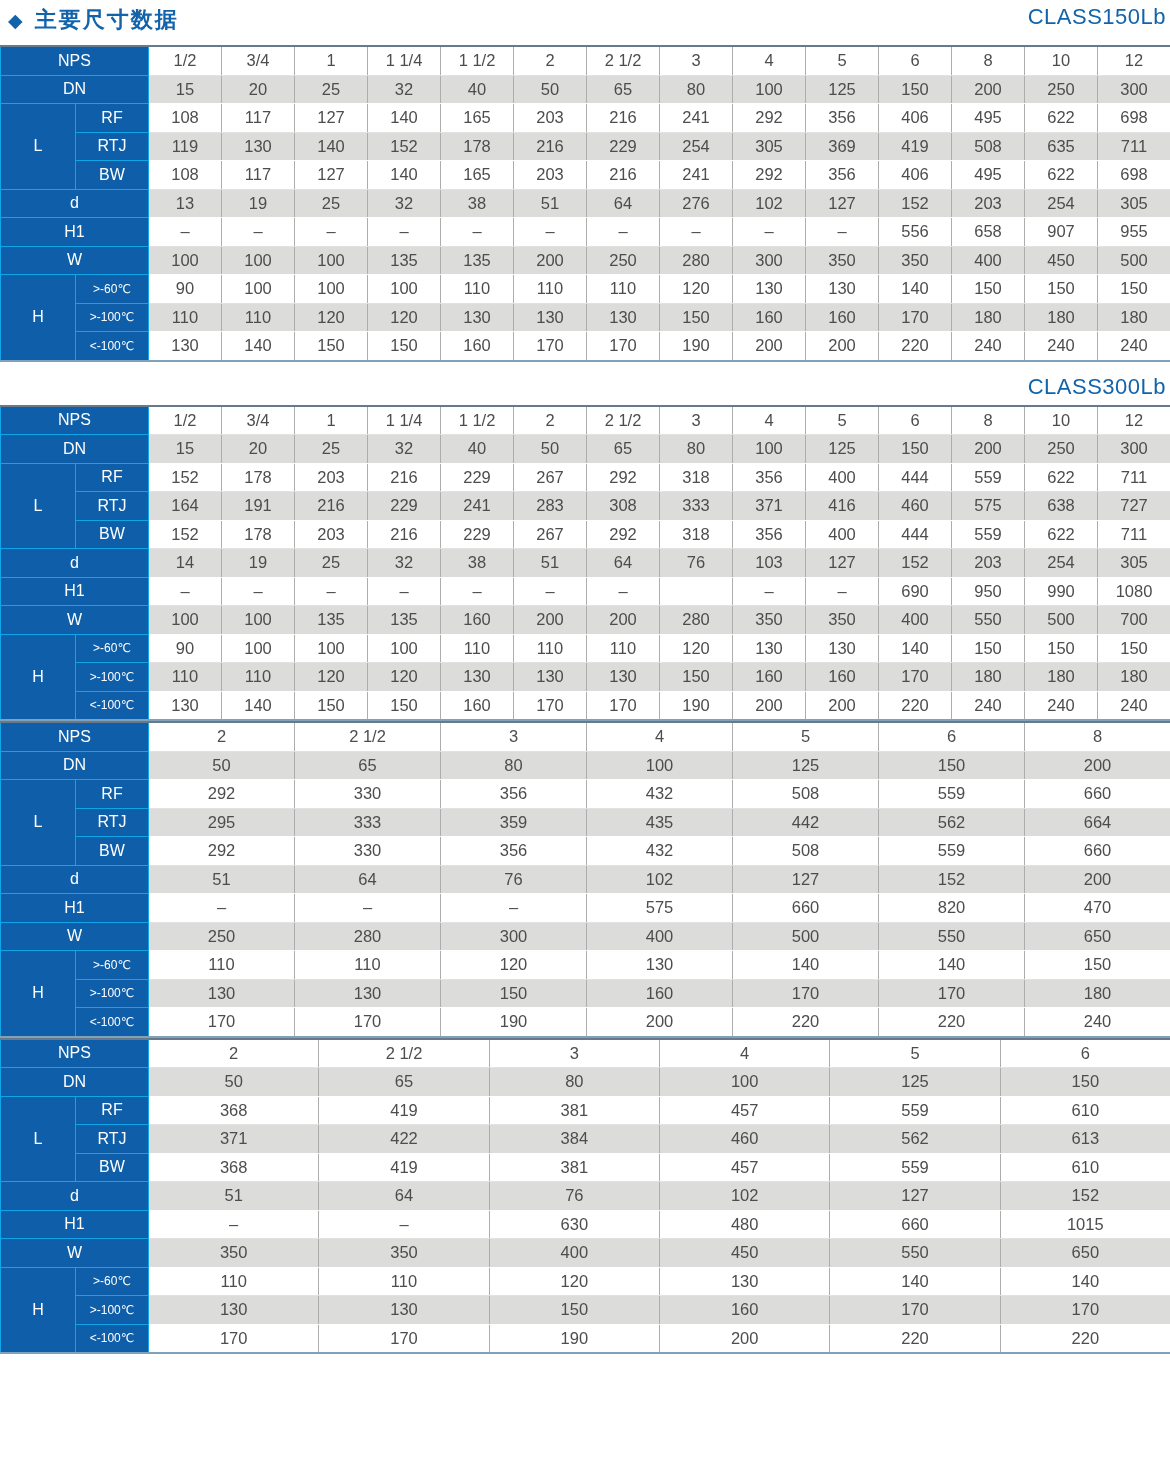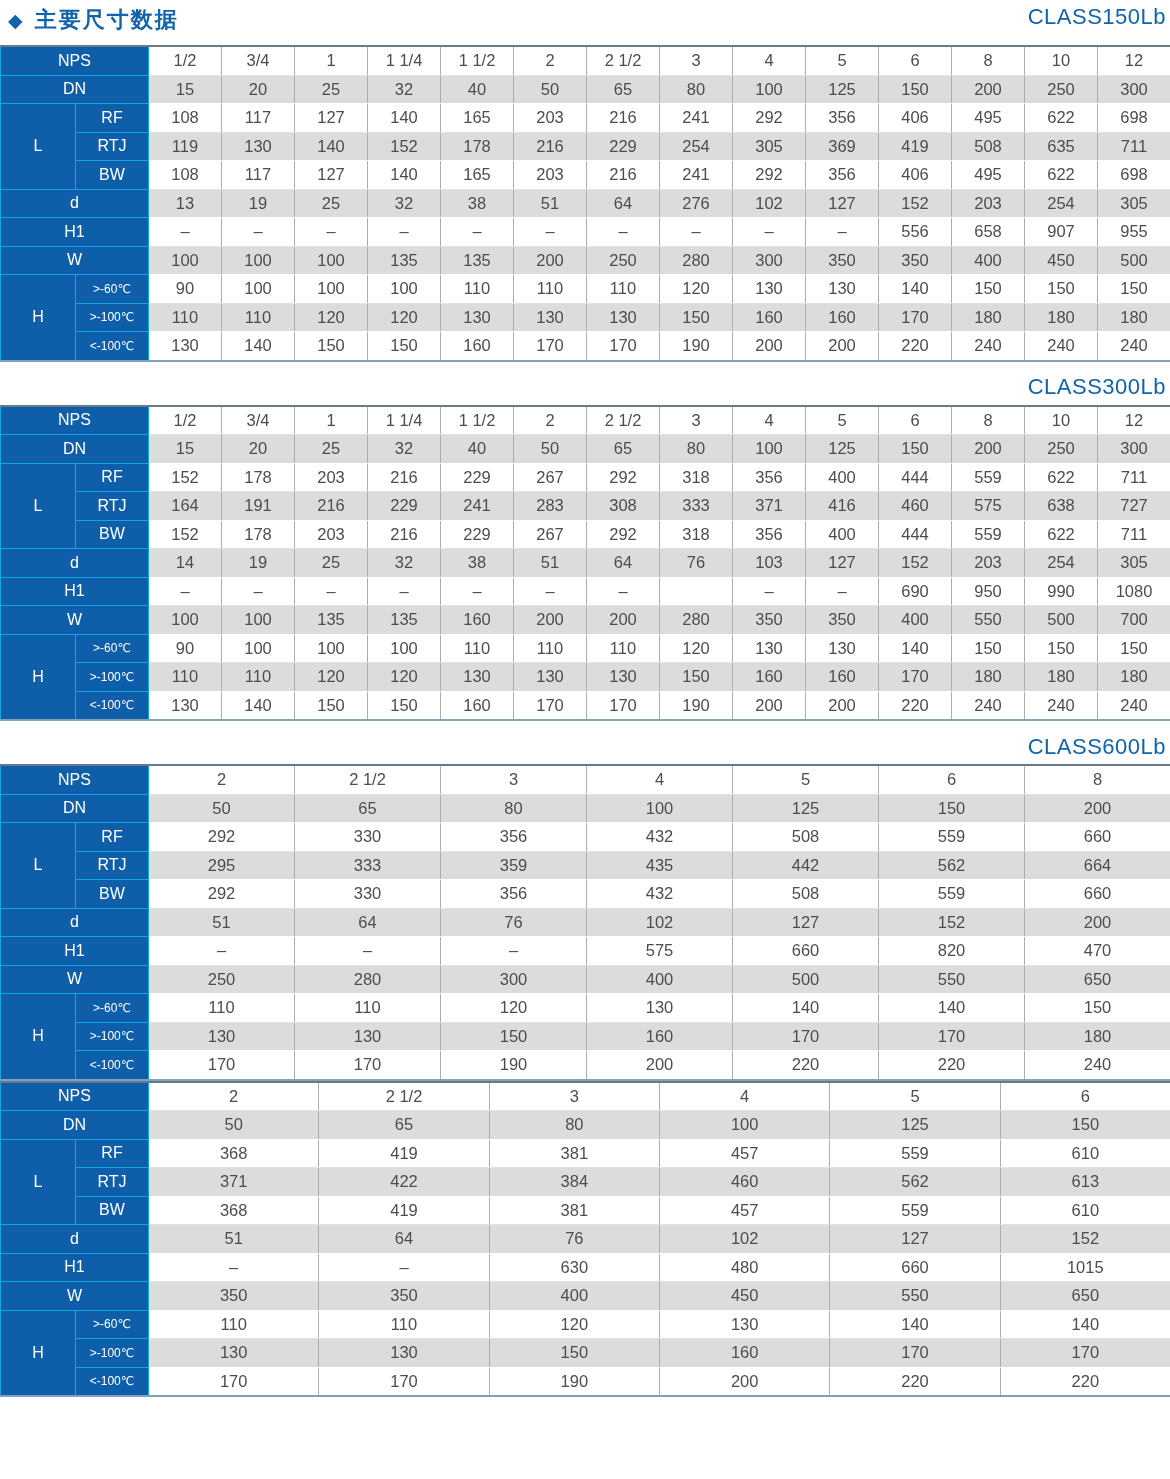--- a/index.html
+++ b/index.html
@@ -485,23 +485,20 @@
             <td class="dcell">200</td>
             <td class="dcell">220</td>
             <td class="dcell">240</td>
             <td class="dcell">240</td>
             <td class="dcell">240</td>
           </tr>
         </tbody>
       </table>
   </div>
 
-  <div class="gap-label">
-    <div class="class-label">CLASS600Lb</div>
-  </div>
   <div>
     <table class="dim">
         <colgroup>
           <col style="width:75px">
           <col style="width:73px">
           <col style="width:146px">
           <col style="width:146px">
           <col style="width:146px">
           <col style="width:146px">
           <col style="width:146px">

